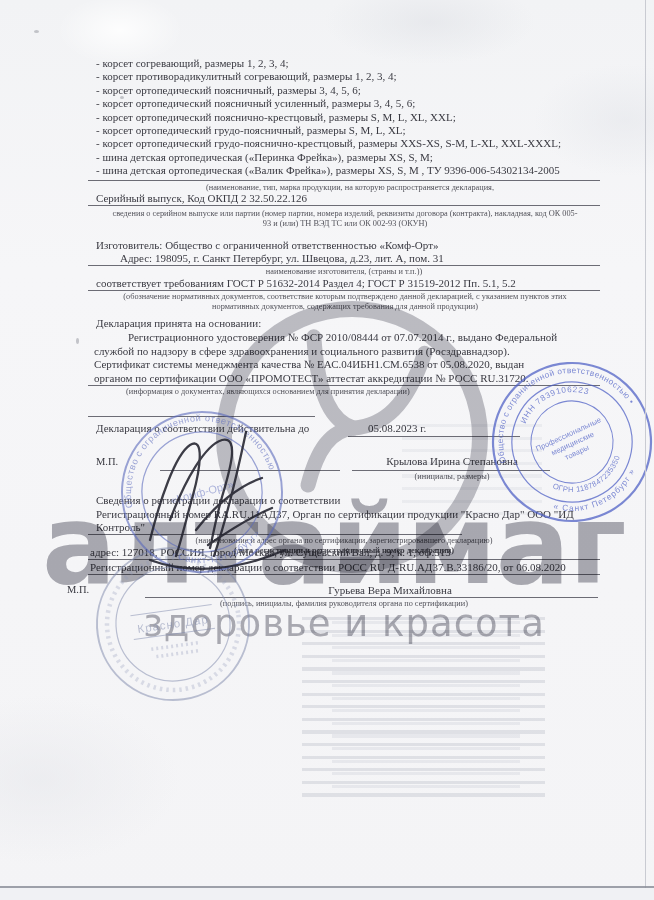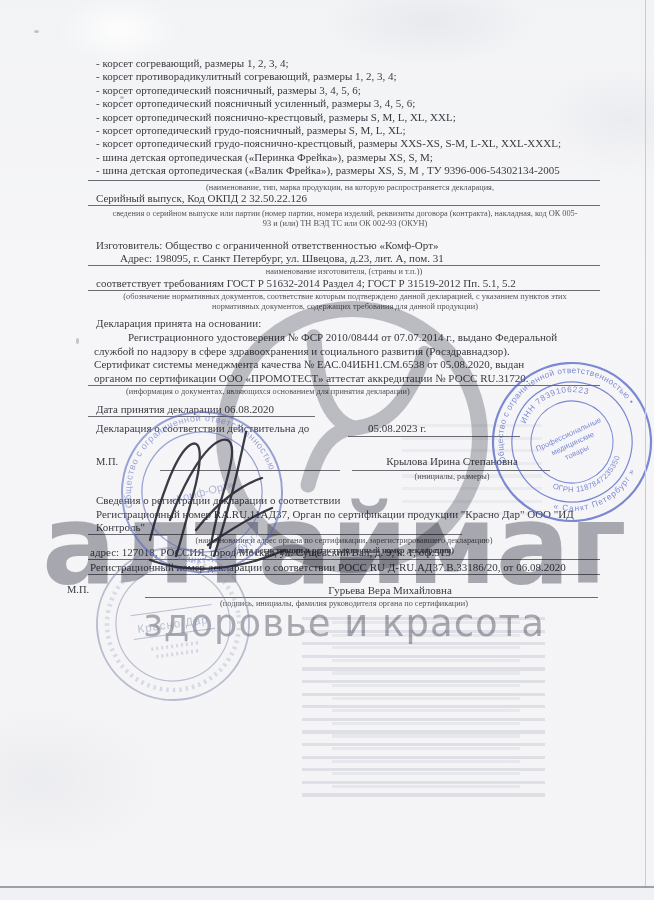--- a/index.html
+++ b/index.html
@@ -65,21 +65,20 @@
   <div class="cap" style="left:100px;top:292px;width:490px;white-space:normal;">(обозначение нормативных документов, соответствие которым подтверждено данной декларацией, с указанием пунктов этих нормативных документов, содержащих требования для данной продукции)</div>
 
   <div class="t" style="left:96px;top:317px;">Декларация принята на основании:</div>
   <div class="t" style="left:128px;top:331px;">Регистрационного удостоверения № ФСР 2010/08444 от 07.07.2014 г., выдано Федеральной</div>
   <div class="t" style="left:94px;top:344.6px;">службой по надзору в сфере здравоохранения и социального развития (Росздравнадзор).</div>
   <div class="t" style="left:94px;top:358.2px;">Сертификат системы менеджмента качества № ЕАС.04ИБН1.СМ.6538 от 05.08.2020, выдан</div>
   <div class="t" style="left:94px;top:371.8px;">органом по сертификации ООО «ПРОМОТЕСТ» аттестат аккредитации № РОСС RU.31720.</div>
   <div class="ul" style="left:88px;top:384.5px;width:512px;"></div>
   <div class="capl" style="left:90px;top:386.5px;">(информация о документах, являющихся основанием для принятия декларации)</div>
 
-  <div class="t" style="left:96px;top:403px;">Дата принятия декларации 06.08.2020</div>
   <div class="ul" style="left:88px;top:416px;width:227px;"></div>
 
   <div class="t" style="left:96px;top:422px;">Декларация о соответствии действительна до</div>
   <div class="t" style="left:368px;top:422px;">05.08.2023 г.</div>
   <div class="ul" style="left:348px;top:435.5px;width:172px;"></div>
 
   <div class="mp" style="left:96px;top:456px;">М.П.</div>
   <div class="ul" style="left:160px;top:470px;width:180px;"></div>
   <div class="t" style="left:352px;top:455px;width:200px;text-align:center;">Крылова Ирина Степановна</div>
   <div class="ul" style="left:352px;top:469.5px;width:198px;"></div>

